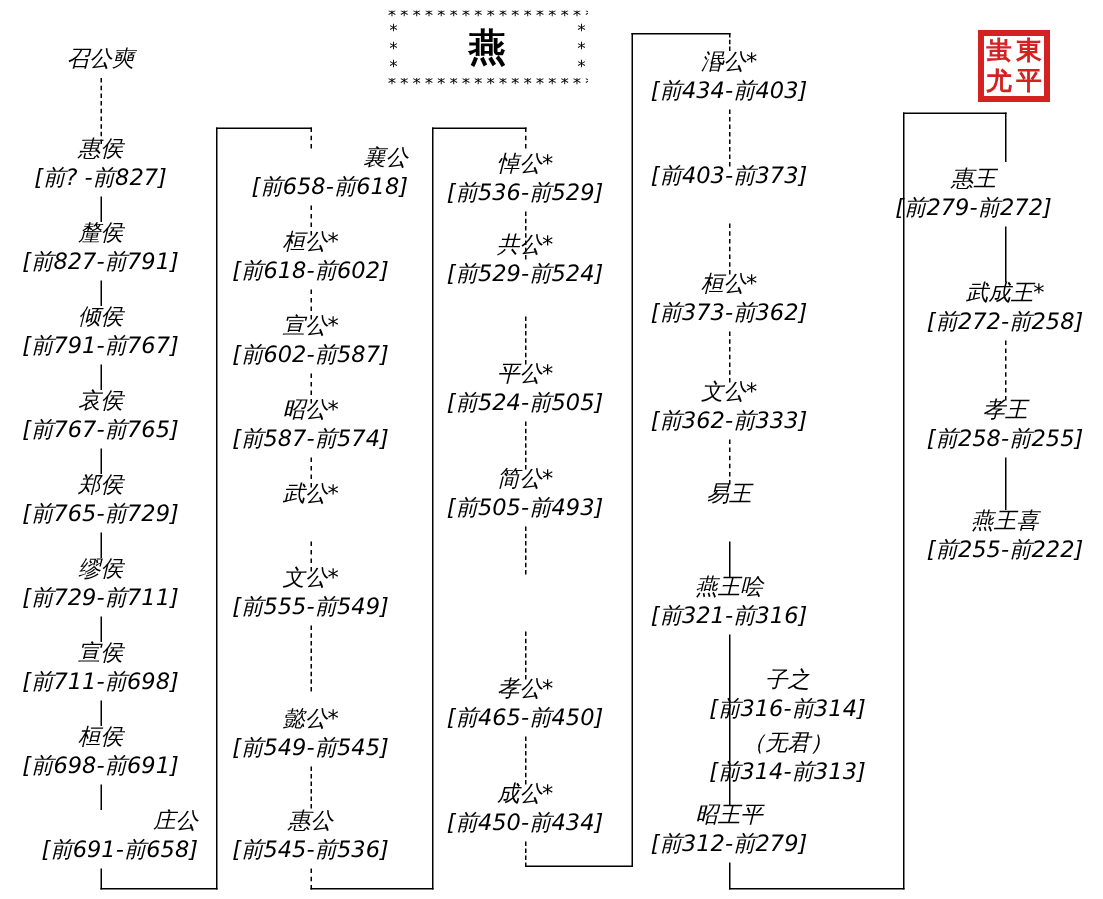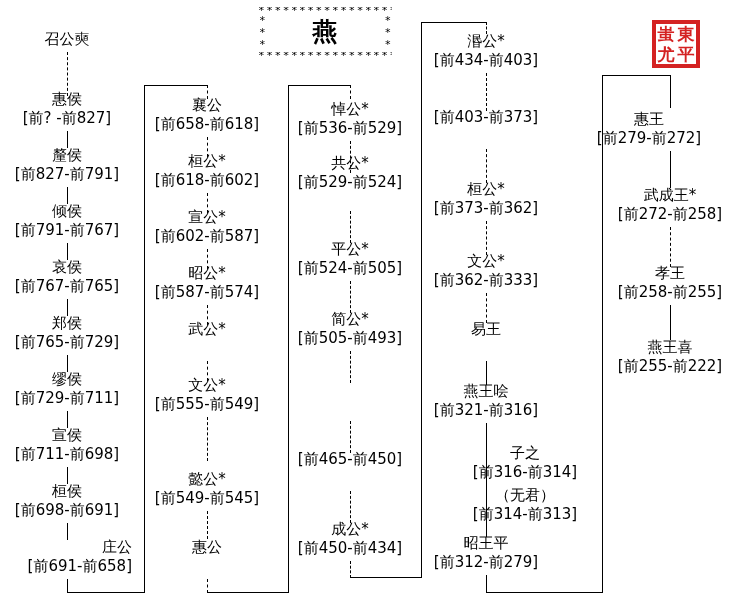--- a/index.html
+++ b/index.html
@@ -89,20 +89,21 @@
   }
 
   
   .node {
     position: absolute;
     text-align: center;
     white-space: nowrap;
     font-size: 15px;
     line-height: 19px;
     color: #000;
+    font-style: italic;
   }
   .node .nm { display: block; }
   .node .yr { display: block; }
 
   
   .vline {
     position: absolute;
     width: 0;
     border-left: 1px solid #000;
   }
@@ -192,21 +193,21 @@
     <span class="yr">[前691-前658]</span>
   </div>
 
   <div class="vline" style="left:67px; top:579px; height:14px;"></div>
   <div class="hline" style="left:67px; top:592px; width:78px;"></div>
   <div class="vline" style="left:144px; top:85px; height:508px;"></div>
   <div class="hline" style="left:144px; top:85px; width:64px;"></div>
 
   <div class="vline dash" style="left:207px; top:85px; height:14px;"></div>
 
-  <div class="node" style="left:142px; top:96px; width:130px;">
+  <div class="node" style="left:142px; top:96px; width:130px;text-align:right;">
     <span class="nm">襄公</span>
     <span class="yr">[前658-前618]</span>
   </div>
   <div class="vline dash" style="left:207px; top:137px; height:20px;"></div>
 
   <div class="node" style="left:142px; top:152px; width:130px;">
     <span class="nm">桓公*</span>
     <span class="yr">[前618-前602]</span>
   </div>
   <div class="vline dash" style="left:207px; top:193px; height:20px;"></div>
@@ -235,20 +236,21 @@
   <div class="vline dash" style="left:207px; top:417px; height:44px;"></div>
 
   <div class="node" style="left:142px; top:470px; width:130px;">
     <span class="nm">懿公*</span>
     <span class="yr">[前549-前545]</span>
   </div>
   <div class="vline dash" style="left:207px; top:511px; height:28px;"></div>
 
   <div class="node" style="left:142px; top:538px; width:130px;">
     <span class="nm">惠公</span>
+    <span class="yr">[前545-前536]</span>
   </div>
 
   <div class="vline dash" style="left:207px; top:579px; height:14px;"></div>
   <div class="hline" style="left:207px; top:592px; width:82px;"></div>
   <div class="vline" style="left:288px; top:85px; height:508px;"></div>
   <div class="hline" style="left:288px; top:85px; width:63px;"></div>
 
   <div class="vline dash" style="left:350px; top:85px; height:14px;"></div>
 
   <div class="node" style="left:285px; top:100px; width:130px;">
@@ -271,20 +273,21 @@
 
   <div class="node" style="left:285px; top:310px; width:130px;">
     <span class="nm">简公*</span>
     <span class="yr">[前505-前493]</span>
   </div>
   <div class="vline dash" style="left:350px; top:351px; height:32px;"></div>
 
   <div class="vline dash" style="left:350px; top:421px; height:32px;"></div>
 
   <div class="node" style="left:285px; top:450px; width:130px;">
+    <span class="nm">孝公*</span>
     <span class="yr">[前465-前450]</span>
   </div>
   <div class="vline dash" style="left:350px; top:491px; height:32px;"></div>
 
   <div class="node" style="left:285px; top:520px; width:130px;">
     <span class="nm">成公*</span>
     <span class="yr">[前450-前434]</span>
   </div>
 
   <div class="vline dash" style="left:350px; top:561px; height:17px;"></div>

